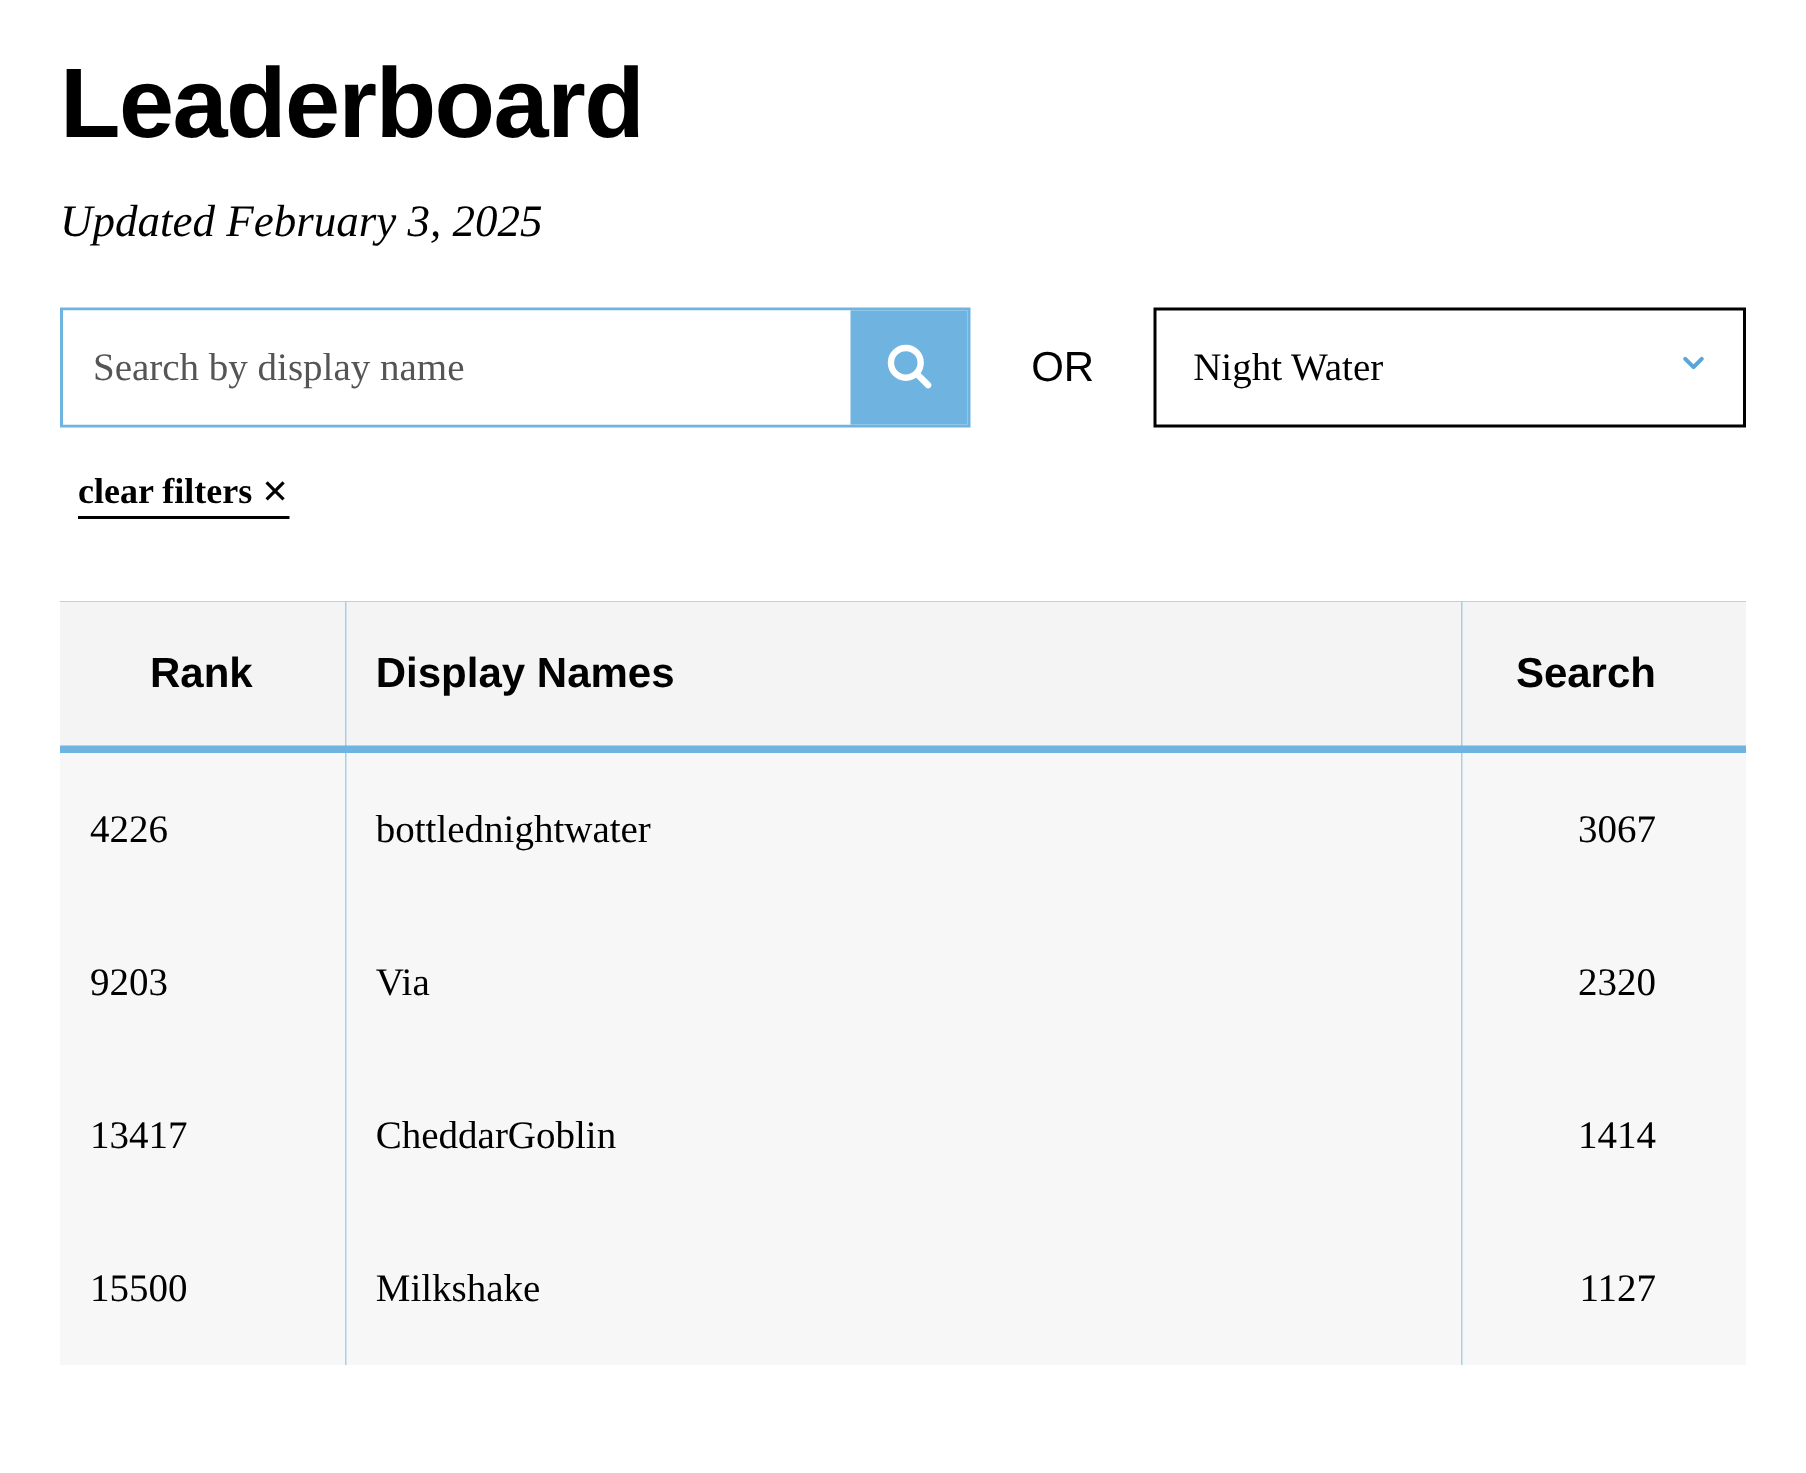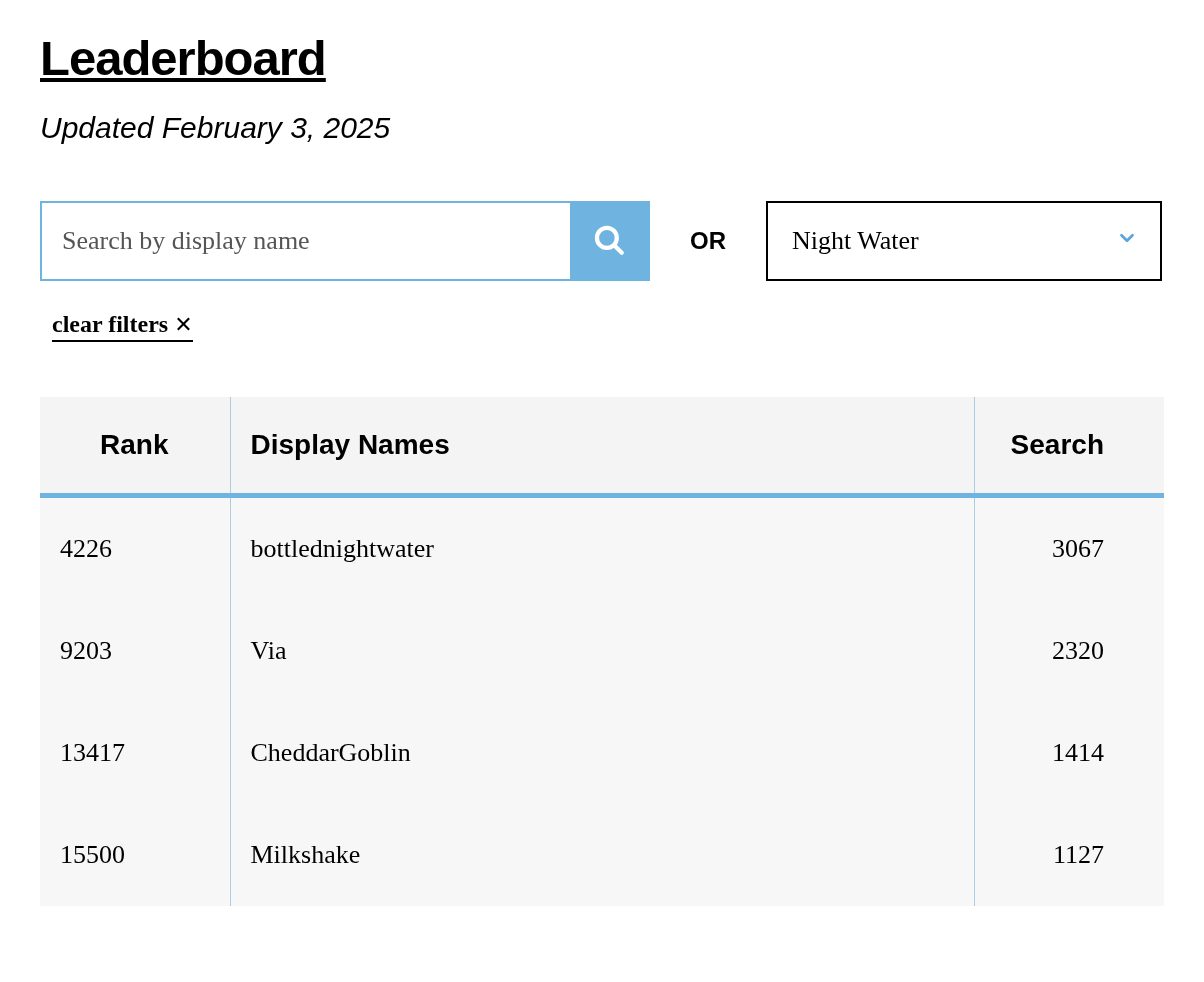--- a/index.html
+++ b/index.html
@@ -6,30 +6,29 @@
   body {
     margin: 0;
     padding: 20px 40px;
     font-family: Georgia, 'Times New Roman', serif;
     background: #fff;
     color: #000;
   }
   .page-title {
     font-family: 'Arial Black', 'Helvetica Neue', Arial, sans-serif;
     font-weight: 900;
-    font-size: 49px;
+    font-size: 66px;
     margin: 10px 0 25px 0;
     letter-spacing: -1px;
-    text-decoration: underline;
   }
   .updated {
     font-style: italic;
     font-size: 30px;
-    font-family: Liberation Sans, sans-serif;
-    margin-bottom: 56px;
+    font-family: Liberation Serif, serif;
+    margin-bottom: 40px;
   }
   .controls-row {
     display: flex;
     align-items: center;
     gap: 40px;
     margin-bottom: 20px;
   }
   .search-wrap {
     display: flex;
     border: 2px solid #6fb3e0;
@@ -51,22 +50,22 @@
     background: #6fb3e0;
     border: none;
     cursor: pointer;
     display: flex;
     align-items: center;
     justify-content: center;
   }
   .search-btn svg { width: 34px; height: 34px; stroke: #fff; }
   .or-label {
     font-family: 'Arial Black', Arial, sans-serif;
-    font-weight: 700;
-    font-size: 24px;
+    font-weight: 400;
+    font-size: 28px;
   }
   .select-wrap {
     position: relative;
     border: 2px solid #000;
     height: 80px;
     width: 396px;
     display: flex;
     align-items: center;
     padding: 0 24px;
     cursor: pointer;

